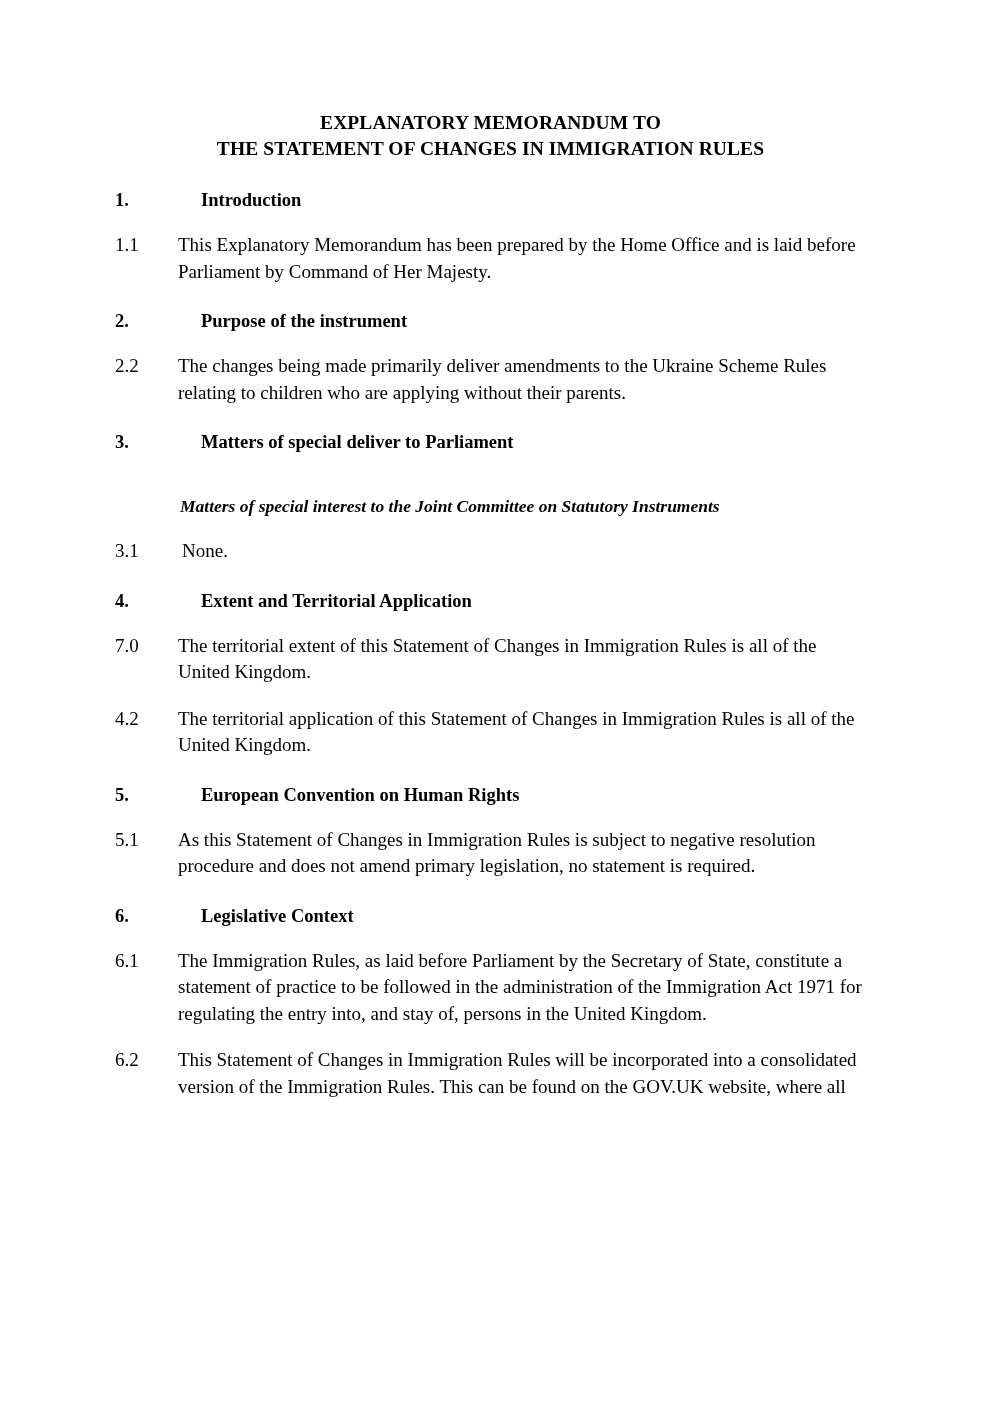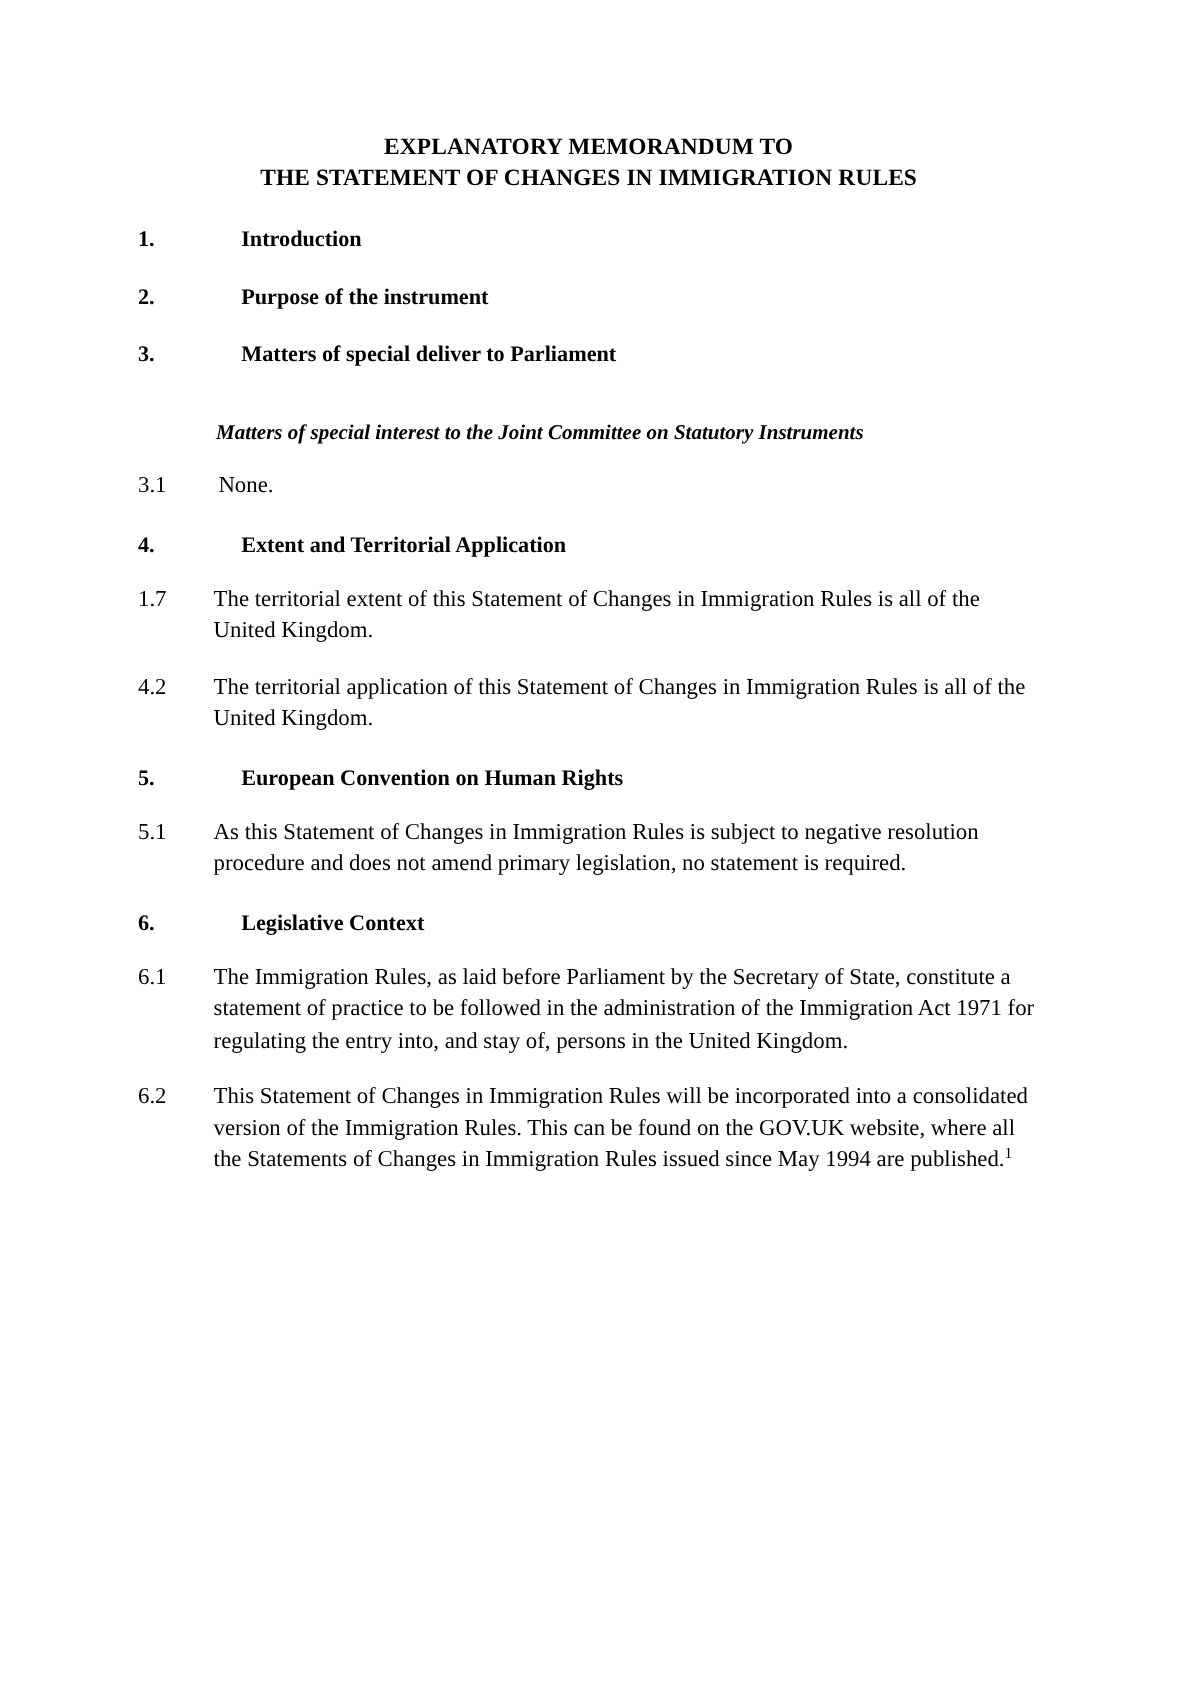--- a/index.html
+++ b/index.html
@@ -140,42 +140,50 @@
 
     <div class="title-block">
       <span class="title-line">EXPLANATORY MEMORANDUM TO</span>
       <span class="title-line">THE STATEMENT OF CHANGES IN IMMIGRATION RULES</span>
     </div>
 
     <div class="section-heading">
       <span class="num">1.</span>
       <span class="label">Introduction</span>
     </div>
+    <div class="para">
+      <span class="num">1.1</span>
+      <span class="body">This Explanatory Memorandum has been prepared by the Home Office and is laid before Parliament by Command of Her Majesty.</span>
+    </div>
 
     <div class="section-heading">
       <span class="num">2.</span>
       <span class="label">Purpose of the instrument</span>
+    </div>
+    <div class="para">
+      <span class="num">2.2</span>
+      <span class="body">The changes being made primarily deliver amendments to the Ukraine Scheme Rules relating to children who are applying without their parents.</span>
     </div>
 
     <div class="section-heading">
       <span class="num">3.</span>
       <span class="label">Matters of special deliver to Parliament</span>
     </div>
     <div class="sub-heading">Matters of special interest to the Joint Committee on Statutory Instruments</div>
     <div class="para tight-indent">
       <span class="num">3.1</span>
       <span class="body">None.</span>
     </div>
 
     <div class="section-heading">
       <span class="num">4.</span>
       <span class="label">Extent and Territorial Application</span>
     </div>
     <div class="para">
-      <span class="num">1.7</span>
+      <span class="num">7.0</span>
       <span class="body">The territorial extent of this Statement of Changes in Immigration Rules is all of the United Kingdom.</span>
     </div>
     <div class="para">
       <span class="num">4.2</span>
       <span class="body">The territorial application of this Statement of Changes in Immigration Rules is all of the United Kingdom.</span>
     </div>
 
     <div class="section-heading">
       <span class="num">5.</span>
       <span class="label">European Convention on Human Rights</span>

